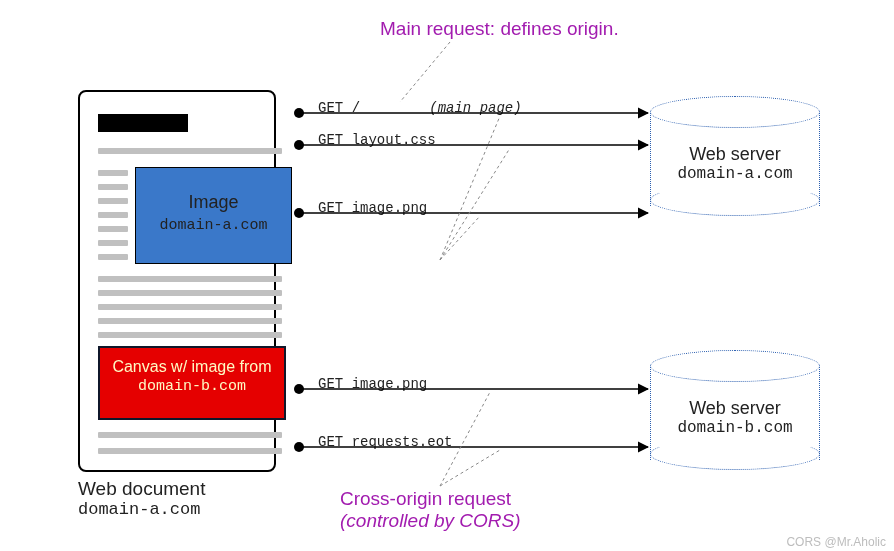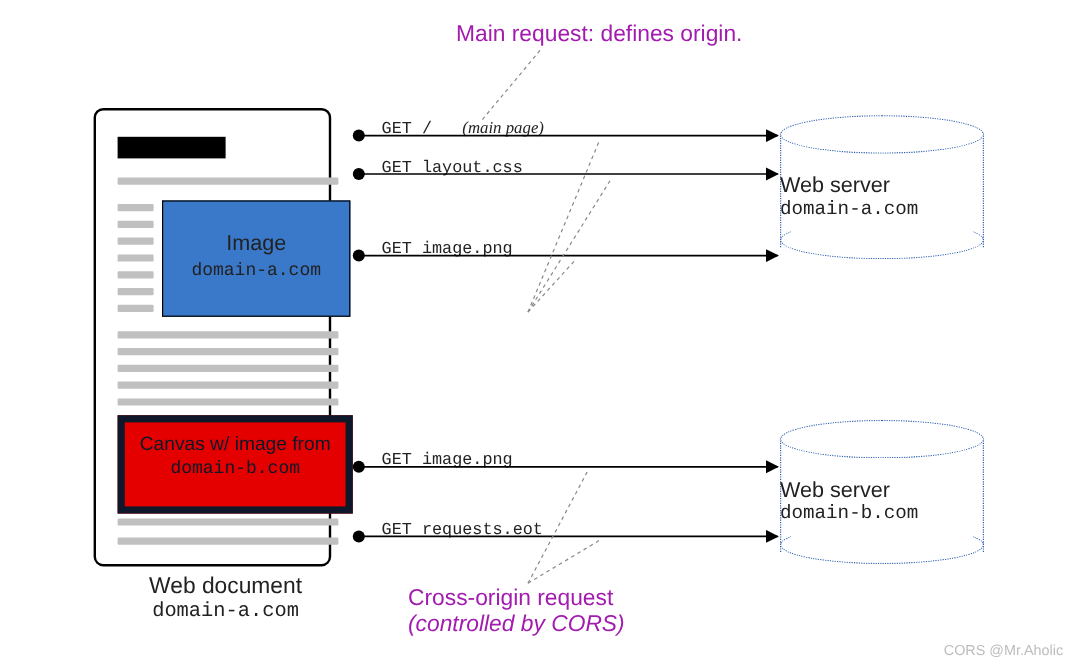--- a/index.html
+++ b/index.html
@@ -29,43 +29,43 @@
   .device .blackbar { position:absolute; left:18px; top:22px; width:90px; height:18px; background:#000; }
   .device .line { position:absolute; background:#c0c0c0; height:6px; border-radius:1px; }
   .device .imgbox {
     position:absolute; left:55px; top:75px; width:155px; height:95px;
     background:#3a78c9; border:1px solid #000; text-align:center;
   }
   .device .imgbox .t1 { font-size:18px; margin-top:24px; }
   .device .imgbox .t2 { font-family:"Courier New",monospace; font-size:15px; margin-top:4px; }
   .device .canvasbox {
     position:absolute; left:18px; top:254px; width:184px; height:70px;
-    background:#e50000; border:6px solid #0f172a; text-align:center; color:#0f172a;
+    background:#e50000; border:2px solid #0f172a; text-align:center; color:#fef9c3;
   }
   .device .canvasbox .t1 { font-size:16px; margin-top:10px; }
   .device .canvasbox .t2 { font-family:"Courier New",monospace; font-size:15px; margin-top:2px; }
   .port { position:absolute; width:10px; height:10px; background:#000; border-radius:50%; }
 
-  .caption { position:absolute; text-align:center; }
+  .caption { position:absolute; }
   .cap-doc { left:78px; top:478px; width:220px; font-size:19px; }
   .cap-doc .mono { font-family:"Courier New",monospace; font-size:17px; }
 
   .note { position:absolute; font-size:19px; color:#a21caf; }
   .note .ital { font-style:italic; }
 
   .reqlabel { position:absolute; font-family:"Courier New",monospace; font-size:14px; color:#222; white-space:nowrap; }
-  .reqlabel .ital { font-style:italic; font-family:Liberation Serif, serif; }
+  .reqlabel .ital { font-style:italic; font-family:Liberation Mono, monospace;margin-left:44px; }
 
   
   .server { position:absolute; width:170px; }
   .server .cyl { position:relative; width:170px; height:120px; }
   .server .cyl .top { position:absolute; left:0; top:0; width:168px; height:30px; border:1.5px dotted #2b5fb0; border-radius:50%; background:#fff; }
   .server .cyl .body { position:absolute; left:0; top:15px; width:168px; height:95px; border-left:1.5px dotted #2b5fb0; border-right:1.5px dotted #2b5fb0; }
   .server .cyl .bot { position:absolute; left:0; bottom:0; width:168px; height:30px; border:1.5px dotted #2b5fb0; border-top-color:transparent; border-radius:50%; }
-  .server .lbl { position:absolute; width:170px; top:48px; font-size:18px; }
+  .server .lbl { position:absolute; width:170px; top:48px; text-align:center; font-size:18px; }
   .server .lbl .mono { font-family:"Courier New",monospace; font-size:16px; }
 
   .watermark { position:absolute; right:8px; bottom:2px; font-size:12px; color:#bdbdbd; }
 </style>
 </head>
 <body>
 
 <div class="stage">
 
   <div class="note" style="left:380px; top:18px;">

